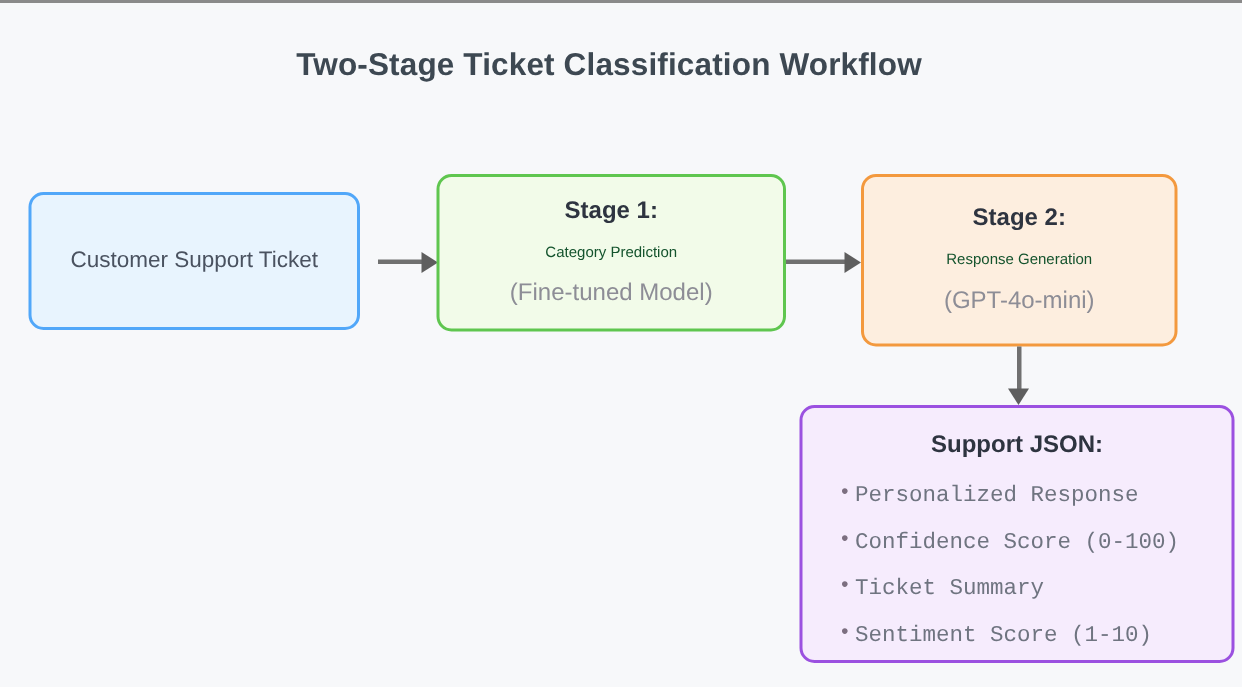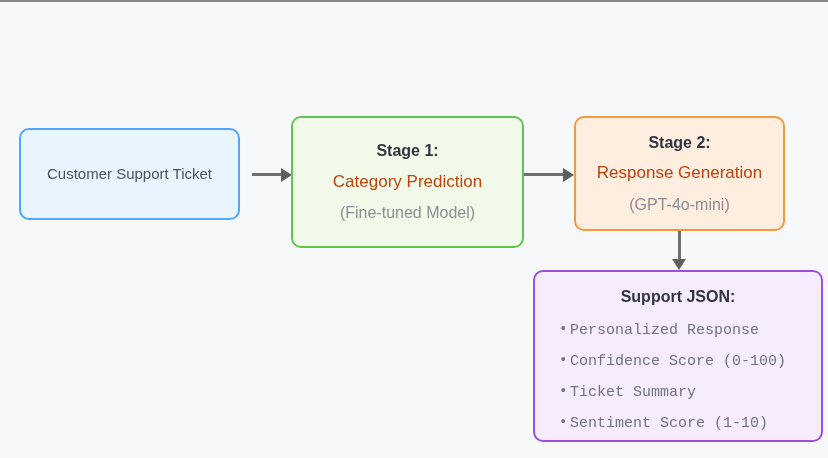--- a/index.html
+++ b/index.html
@@ -37,22 +37,22 @@
     align-items: center;
     justify-content: center;
   }
   .node-title {
     font-size: 16px;
     font-weight: bold;
     color: #2e3440;
     line-height: 1.1;
   }
   .node-sub {
-    font-size: 17px;
-    color: #c2410c;
+    font-size: 10px;
+    color: #14532d;
     line-height: 1.1;
   }
   .node-note {
     font-size: 16px;
     color: #8d8d96;
     line-height: 1.1;
   }
 
   
   #node-input {
@@ -66,21 +66,21 @@
   #node-input .node-sub {
     font-size: 15px;
     color: #4a5260;
   }
 
   
   #node-stage1 {
     left: 291px;
     top: 114px;
     width: 233px;
-    height: 132px;
+    height: 105px;
     background: #f2fbe9;
     border: 2.5px solid #62c martins;
     border: 2.5px solid #5fc64f;
   }
   #node-stage1 .node-title { margin-bottom: 13px; }
   #node-stage1 .node-sub { margin-bottom: 13px; }
 
   
   #node-stage2 {
     left: 574px;
@@ -168,20 +168,21 @@
   #arrow2 { left: 524px; top: 171px; width: 40px; }
   #arrow2-head { left: 563px; top: 166px; }
   #arrow3 { left: 678px; top: 229px; height: 29px; }
   #arrow3-head { left: 672px; top: 257px; }
 </style>
 </head>
 <body>
 
 <div id="canvas">
 
+  <div id="diagram-title">Two-Stage Ticket Classification Workflow</div>
 
   <div class="node" id="node-input">
     <div class="node-sub">Customer Support Ticket</div>
   </div>
 
   <div class="arrow-h" id="arrow1"></div>
   <div class="arrow-head-right" id="arrow1-head"></div>
 
   <div class="node" id="node-stage1">
     <div class="node-title">Stage 1:</div>

